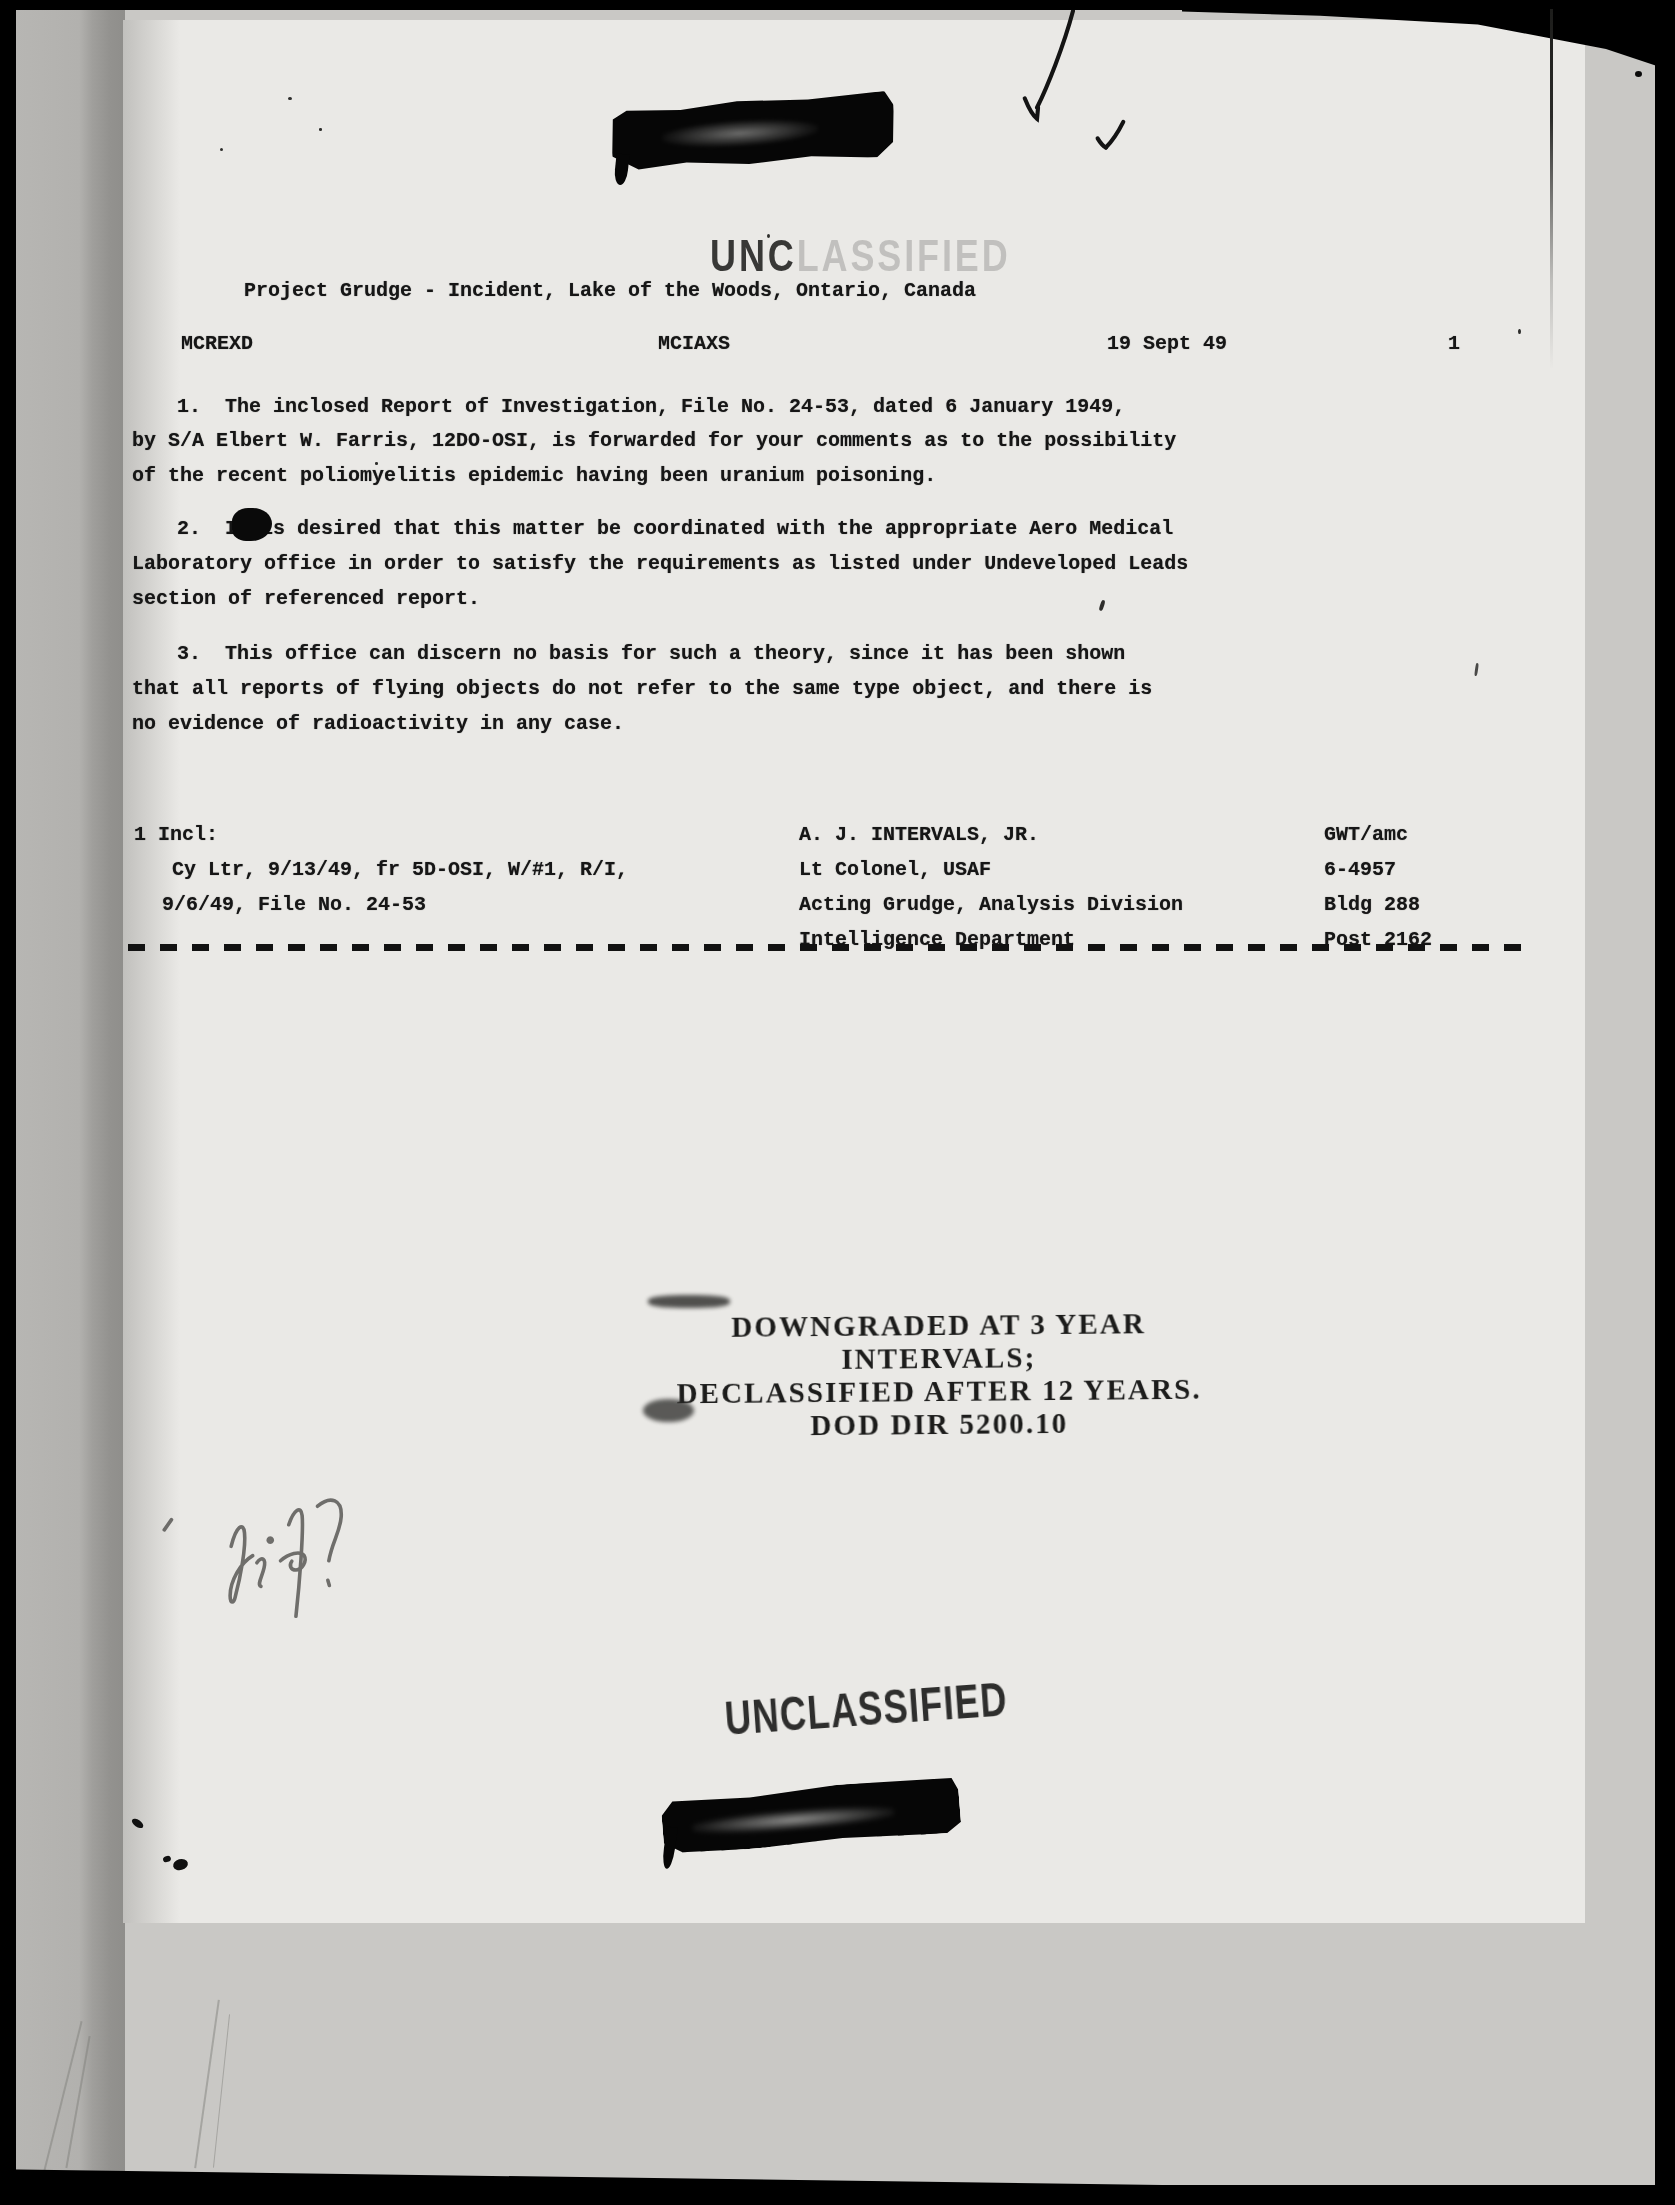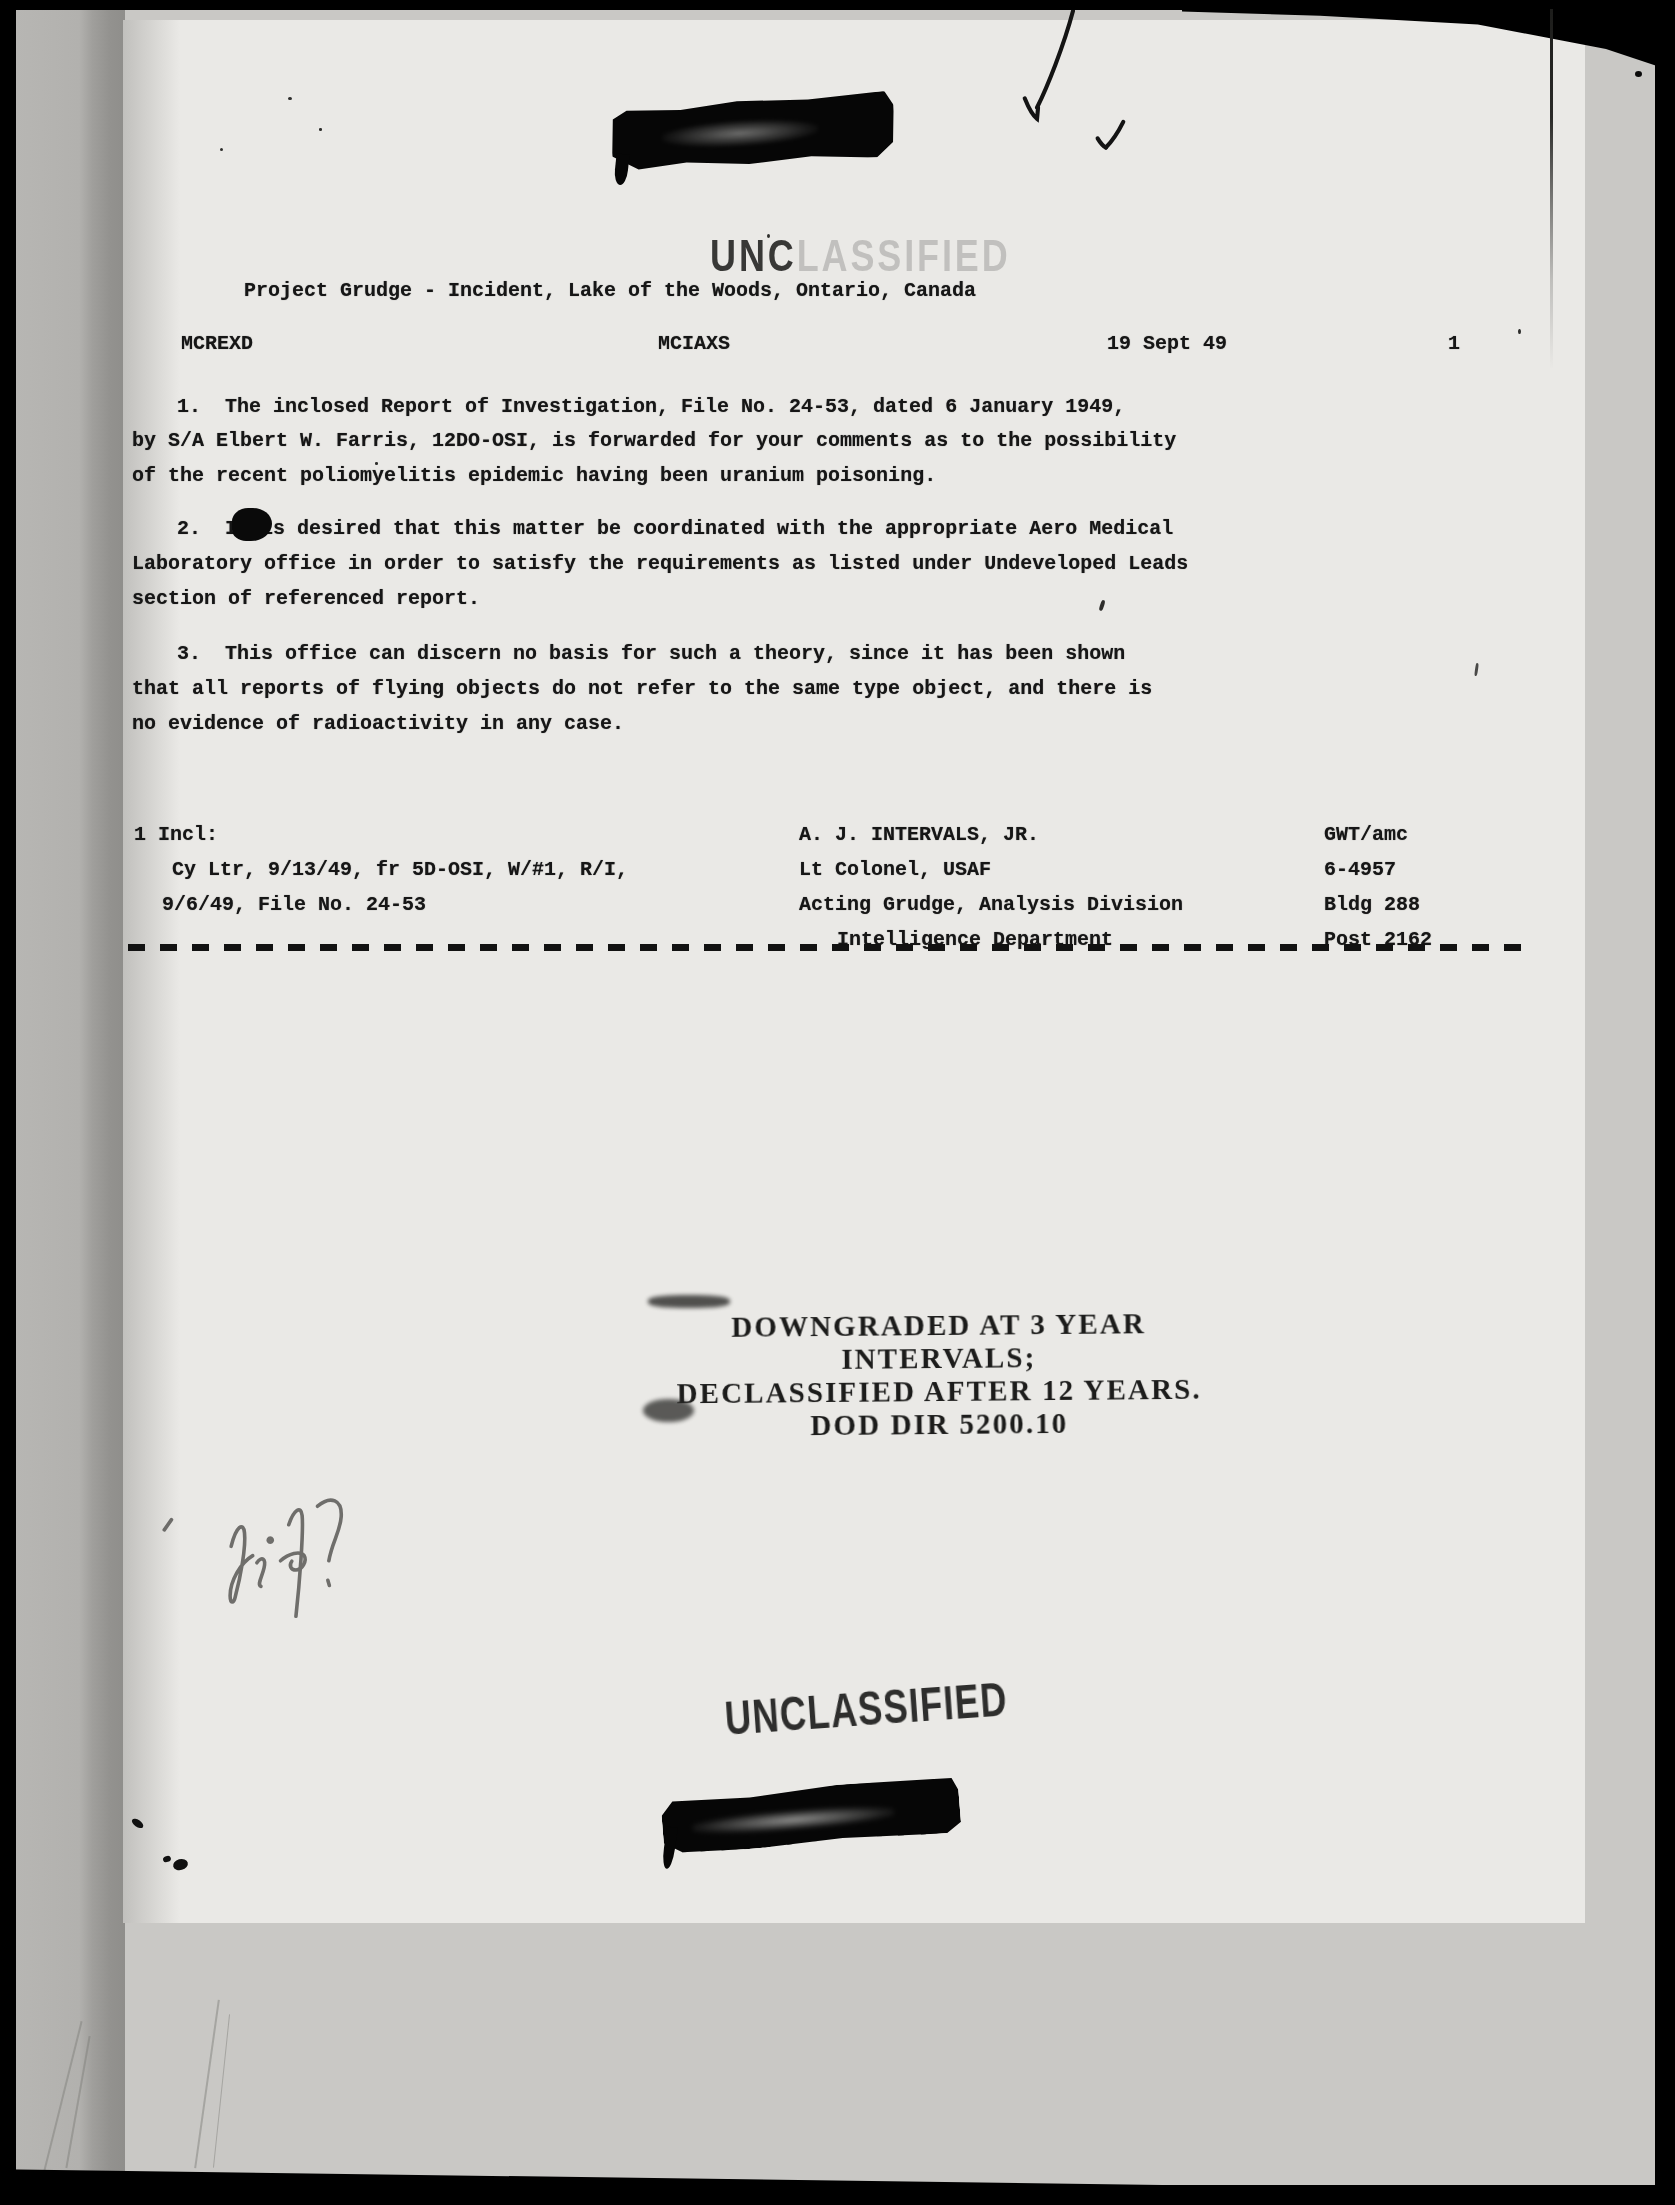--- a/index.html
+++ b/index.html
@@ -130,21 +130,21 @@
 <div class="speck" style="left:1100px;top:600px;width:4.1px;height:11.3px;border-radius:40%;transform:rotate(18deg);"></div>
 <div class="speck" style="left:1475px;top:663px;width:2.6px;height:13.4px;border-radius:40%;transform:rotate(8deg);background:#4a4a48;"></div>
 
 <div class="abs tw" style="left:134px;top:820px;">1 Incl:</div>
 <div class="abs tw" style="left:162px;top:855px;margin-left:10px;">Cy Ltr, 9/13/49, fr 5D-OSI, W/#1, R/I,</div>
 <div class="abs tw" style="left:162px;top:890px;">9/6/49, File No. 24-53</div>
 
 <div class="abs tw" style="left:799px;top:820px;">A. J. INTERVALS, JR.</div>
 <div class="abs tw" style="left:799px;top:855px;">Lt Colonel, USAF</div>
 <div class="abs tw" style="left:799px;top:890px;">Acting Grudge, Analysis Division</div>
-<div class="abs tw" style="left:799px;top:925px;margin-left:38px;">Intelligence Department</div>
+<div class="abs tw" style="left:799px;top:925px;">Intelligence Department</div>
 
 <div class="abs tw" style="left:1324px;top:820px;">GWT/amc</div>
 <div class="abs tw" style="left:1324px;top:855px;">6-4957</div>
 <div class="abs tw" style="left:1324px;top:890px;text-align:right;">Bldg 288</div>
 <div class="abs tw" style="left:1324px;top:925px;">Post 2162</div>
 
 <div class="abs dotted-sep"></div>
 
 <div class="abs stamp-serif" style="left:641px;top:1309px;width:596px;text-align:center;font-size:29px;line-height:33px;letter-spacing:2.1px;transform:rotate(-.5deg);">
   <div>DOWNGRADED AT 3 YEAR INTERVALS;</div>

